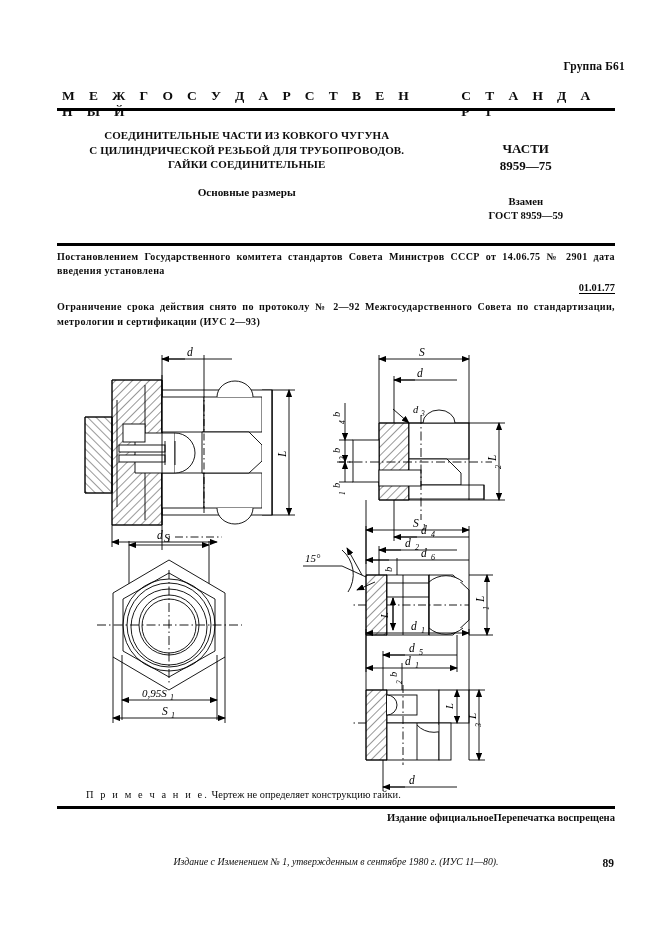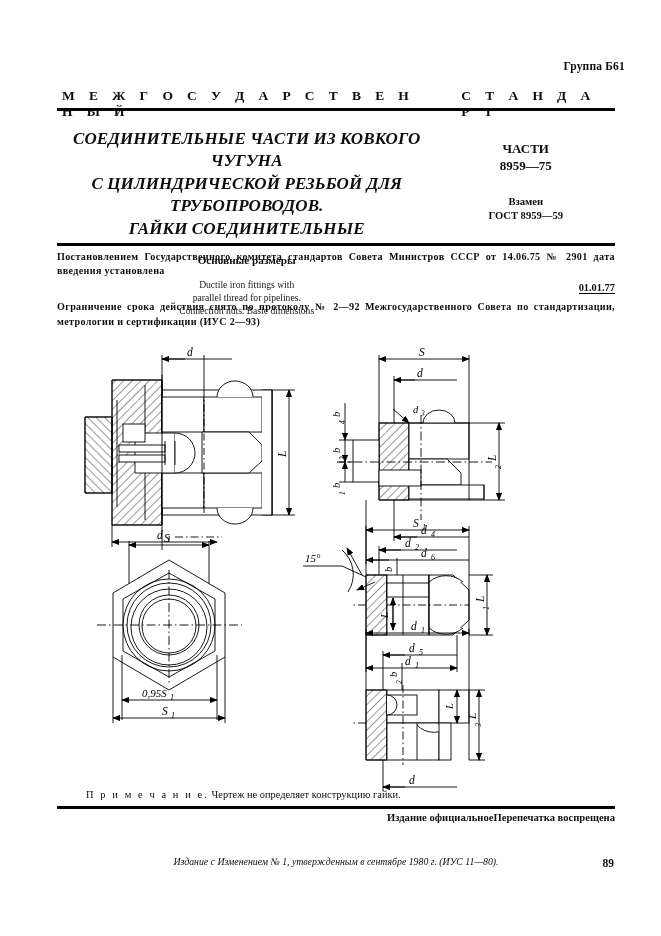--- a/index.html
+++ b/index.html
@@ -58,25 +58,24 @@
     top: 121px;
     height: 122px;
     display: flex;
   }
   .title-left {
     width: 68%;
     text-align: center;
     padding-top: 7px;
   }
   .title-main {
-    font-size: 17px;
+    font-size: 11px;
     font-weight: bold;
     line-height: 1.32;
     letter-spacing: .1px;
-    font-style: italic;
   }
   .title-sub {
     font-size: 11.2px;
     font-weight: bold;
     margin-top: 14px;
   }
   .title-eng {
     font-size: 9.6px;
     line-height: 1.33;
     margin-top: 13px;
@@ -188,25 +187,20 @@
   <div class="rule-thick" style="top:108px;"></div>
 
   <div class="title-block">
     <div class="title-left">
       <div class="title-main">
         <div>СОЕДИНИТЕЛЬНЫЕ ЧАСТИ ИЗ КОВКОГО ЧУГУНА</div>
         <div>С ЦИЛИНДРИЧЕСКОЙ РЕЗЬБОЙ ДЛЯ ТРУБОПРОВОДОВ.</div>
         <div>ГАЙКИ СОЕДИНИТЕЛЬНЫЕ</div>
       </div>
       <div class="title-sub">Основные размеры</div>
-      <div class="title-eng">
-        <div>Ductile iron fittings with</div>
-        <div>parallel thread for pipelines.</div>
-        <div>Connection nuts. Basic dimensions</div>
-      </div>
     </div>
     <div class="title-right">
       <div class="gost-num">
         <div>ЧАСТИ</div>
         <div>8959—75</div>
       </div>
       <div class="vzamen">
         <div>Взамен</div>
         <div>ГОСТ 8959—59</div>
       </div>

